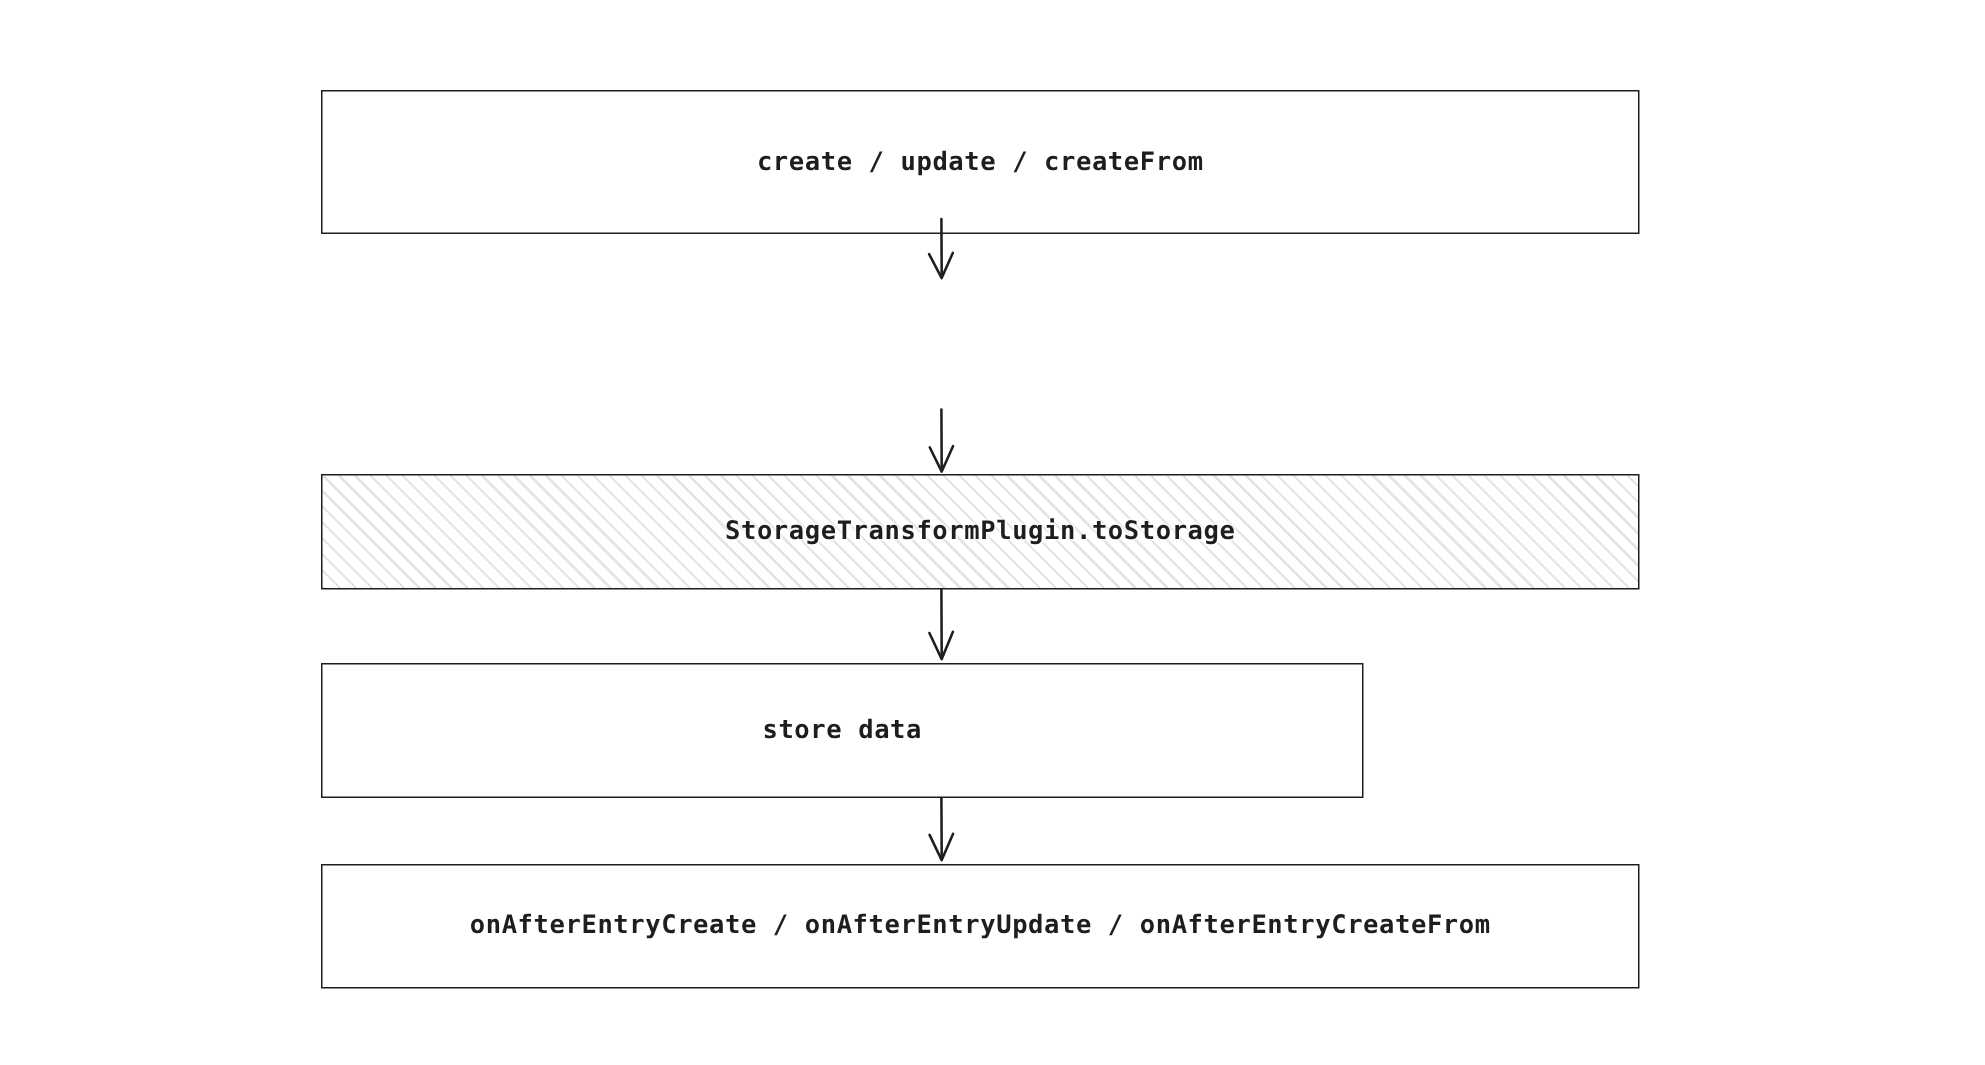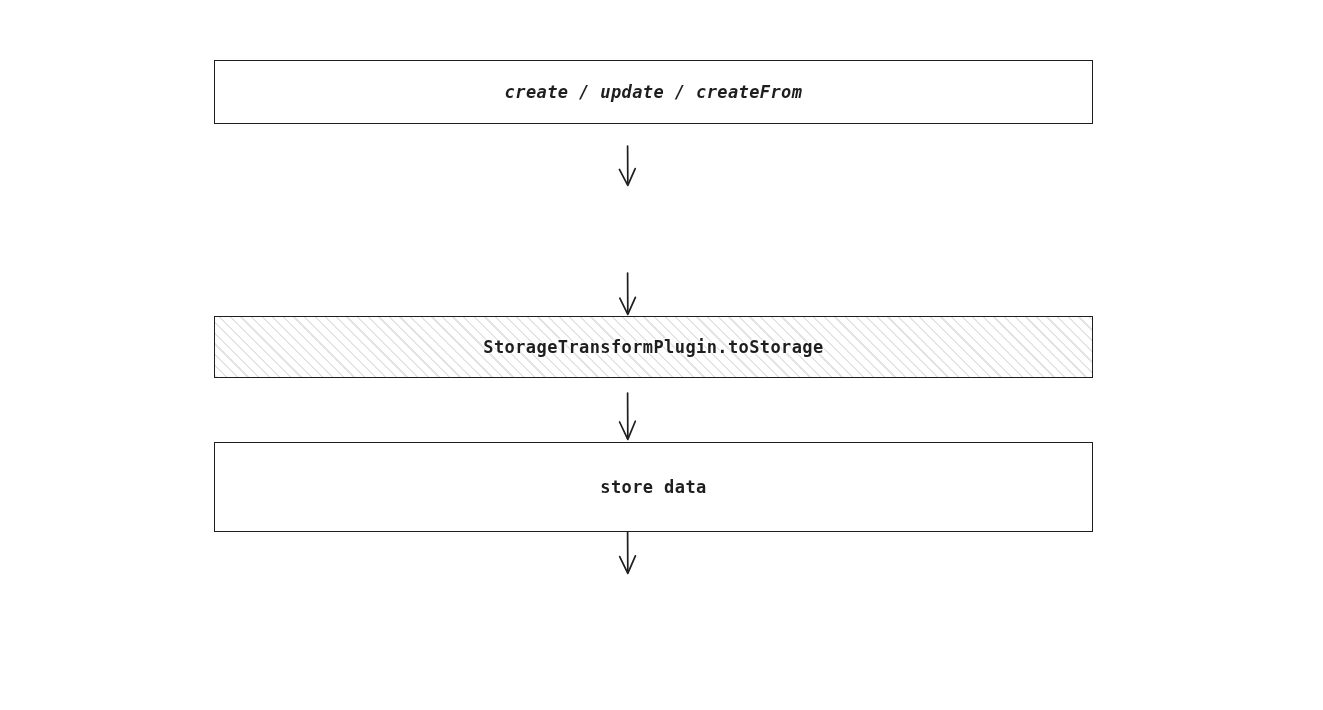--- a/index.html
+++ b/index.html
@@ -59,55 +59,58 @@
   .edge svg {
     display: block;
     overflow: visible;
   }
 </style>
 </head>
 <body>
 
 <div id="canvas">
 
-  <div class="node" style="left:214px; top:60px; width:879px; height:64px;font-style:italic;">
+  <div class="node" style="left:214px; top:60px; width:879px; height:96px;">
     <span class="label">create / update / createFrom</span>
   </div>
 
   <div class="edge" style="left:607px; top:146px; width:42px; height:42px;">
     <svg width="42" height="42" viewBox="0 0 42 42">
       <path d="M20.6 0 L20.8 36.5" stroke="#1e1e1e" stroke-width="1.7" fill="none" stroke-linecap="round"></path>
       <path d="M12.4 23.4 L20.8 39.4 L28.2 22.6" stroke="#1e1e1e" stroke-width="1.7" fill="none" stroke-linecap="round" stroke-linejoin="round"></path>
     </svg>
   </div>
 
 
   <div class="edge" style="left:607px; top:273px; width:42px; height:44px;">
     <svg width="42" height="44" viewBox="0 0 42 44">
       <path d="M20.6 0 L20.8 38.5" stroke="#1e1e1e" stroke-width="1.7" fill="none" stroke-linecap="round"></path>
       <path d="M12.8 25.2 L20.8 41.4 L28.4 24.4" stroke="#1e1e1e" stroke-width="1.7" fill="none" stroke-linecap="round" stroke-linejoin="round"></path>
     </svg>
   </div>
 
-  <div class="node hatched" style="left:214px; top:316px; width:879px; height:62px;">
+  <div class="node hatched" style="left:214px; top:316px; width:879px; height:77px;">
     <span class="label">StorageTransformPlugin.toStorage</span>
   </div>
 
   <div class="edge" style="left:607px; top:393px; width:42px; height:49px;">
     <svg width="42" height="49" viewBox="0 0 42 49">
       <path d="M20.6 0 L20.8 43.5" stroke="#1e1e1e" stroke-width="1.7" fill="none" stroke-linecap="round"></path>
       <path d="M12.6 29.0 L20.8 46.4 L28.3 28.2" stroke="#1e1e1e" stroke-width="1.7" fill="none" stroke-linecap="round" stroke-linejoin="round"></path>
     </svg>
   </div>
 
-  <div class="node" style="left:214px; top:442px; width:879px; height:90px;">
+  <div class="node" style="left:214px; top:442px; width:695px; height:90px;">
     <span class="label">store data</span>
   </div>
 
   <div class="edge" style="left:607px; top:532px; width:42px; height:44px;">
     <svg width="42" height="44" viewBox="0 0 42 44">
       <path d="M20.6 0 L20.8 38.5" stroke="#1e1e1e" stroke-width="1.7" fill="none" stroke-linecap="round"></path>
       <path d="M12.7 24.6 L20.8 41.4 L28.4 23.8" stroke="#1e1e1e" stroke-width="1.7" fill="none" stroke-linecap="round" stroke-linejoin="round"></path>
     </svg>
   </div>
 
+  <div class="node" style="left:214px; top:576px; width:879px; height:83px;">
+    <span class="label">onAfterEntryCreate / onAfterEntryUpdate / onAfterEntryCreateFrom</span>
+  </div>
 
 </div>
 
 </body></html>

